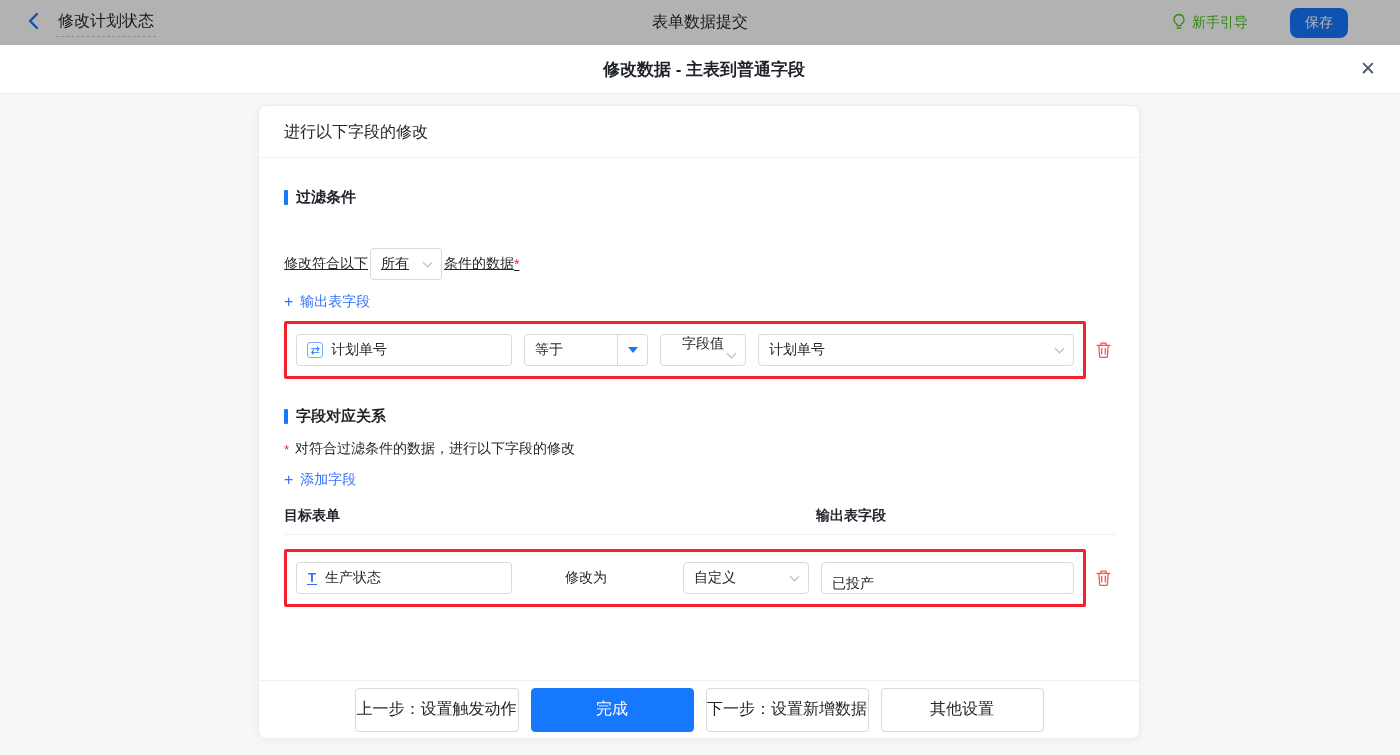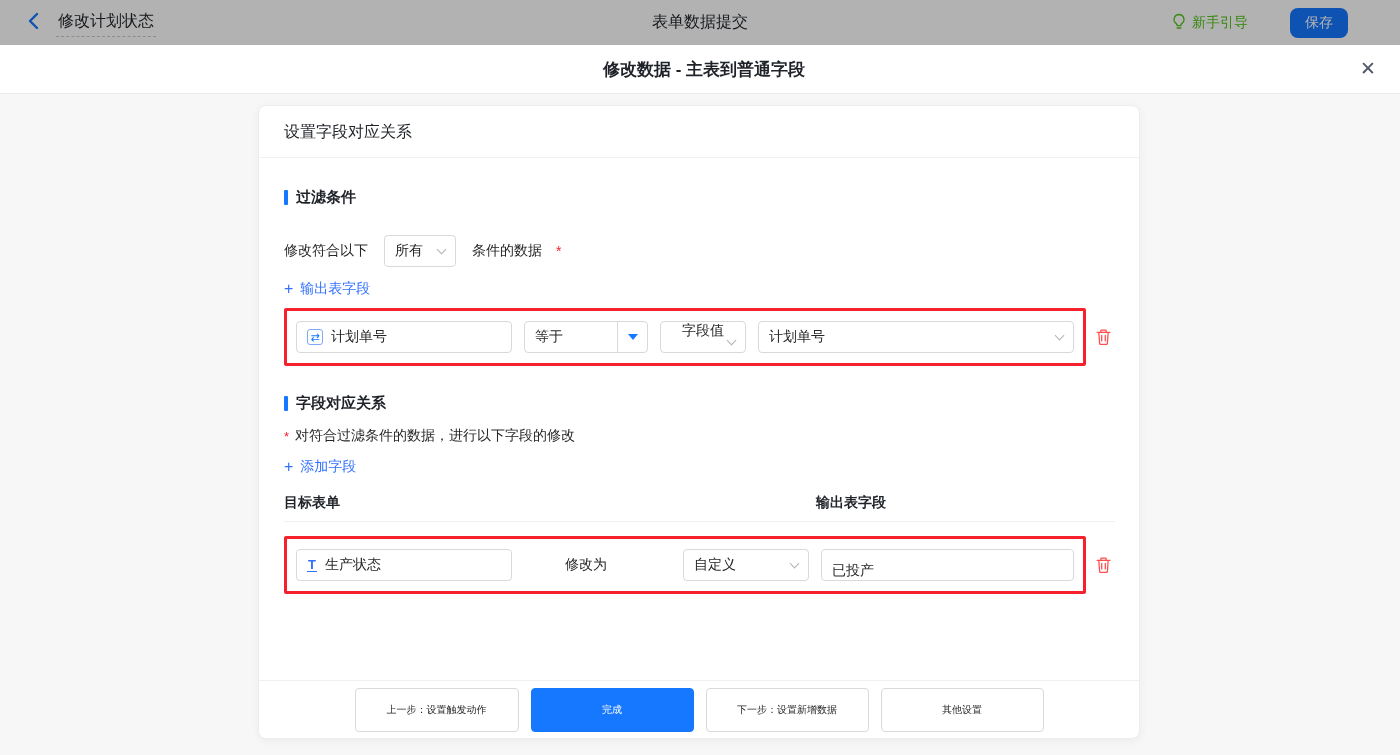--- a/index.html
+++ b/index.html
@@ -30,21 +30,21 @@
           border:1px solid #ededed; border-radius:8px; box-shadow:0 2px 10px rgba(0,0,0,0.05);
           display:flex; flex-direction:column; }
   .card-header { height:52px; line-height:52px; padding:0 25px; font-size:16px; color:#1f2329;
                  border-bottom:1px solid #f0f0f0; }
   .card-content { flex:1; padding:0 24px 0 25px; overflow:hidden; }
 
   .section-title { display:flex; align-items:center; font-size:15px; font-weight:700; color:#1f2329; }
   .mt30 { margin-top:30px; } .mt28 { margin-top:28px; }
   .blue-bar { width:4px; height:15px; background:#1677ff; margin-right:8px; border-radius:1px; }
 
-  .match-row { margin-top:28px; display:flex; align-items:center; gap:16px; color:#262626; }
+  .match-row { margin-top:41px; display:flex; align-items:center; gap:2px; color:#262626;text-decoration:underline; }
   .select { height:32px; border:1px solid #d9d9d9; border-radius:4px; background:#fff;
             display:flex; align-items:center; padding:0 10px; cursor:pointer; }
   .chev { width:7px; height:7px; border-right:1.4px solid #b3b3b3; border-bottom:1.4px solid #b3b3b3;
           transform:rotate(45deg); margin-left:auto; margin-top:-3px; flex:none; }
   .sel-sm { width:72px; }
   .req { color:#f5222d; font-size:14px; margin-left:-2px; }
 
   .add-link { margin-top:13px; display:flex; align-items:center; gap:7px; color:#3370ff; cursor:pointer; }
   .plus { font-size:16px; line-height:14px; }
 
@@ -77,21 +77,21 @@
 
   .col-headers { margin-top:18px; display:flex; padding-bottom:9px; border-bottom:1px solid #f0f0f0;
                  font-weight:700; color:#1f2329; }
   .col-headers .c1 { width:532px; }
   .row2 { margin-top:14px; }
   .modify-label { width:124px; text-align:center; color:#262626; }
   .gap23 { width:11px; flex:none; }
 
   .card-footer { height:58px; border-top:1px solid #f0f0f0; display:flex; align-items:center;
                  justify-content:center; gap:12px; }
-  .btn { height:44px; border-radius:4px; font-size:10px; font-family:inherit; cursor:pointer;
+  .btn { height:44px; border-radius:4px; font-size:16px; font-family:inherit; cursor:pointer;
          background:#fff; border:1px solid #d9d9d9; color:#262626; }
   .btn.w164 { width:164px; } .btn.w163 { width:163px; }
   .btn-primary { background:#1677ff; border-color:#1677ff; color:#ffffff; }
 </style>
 </head>
 <body>
 
 <div class="topbar">
   <span class="back">
     <span>
@@ -117,21 +117,21 @@
   <div class="tb-overlay"></div>
 </div>
 
 <div class="dialog-header">
   <span class="dialog-title">修改数据 - 主表到普通字段</span>
   <span class="close">✕</span>
 </div>
 
 <div class="dialog-body">
   <div class="card">
-    <div class="card-header">设置字段对应关系</div>
+    <div class="card-header">进行以下字段的修改</div>
 
     <div class="card-content">
 
       <div class="section-title mt30">
         <span class="blue-bar"></span>
         <span>过滤条件</span>
       </div>
 
       <div class="match-row">
         <span>修改符合以下</span>

